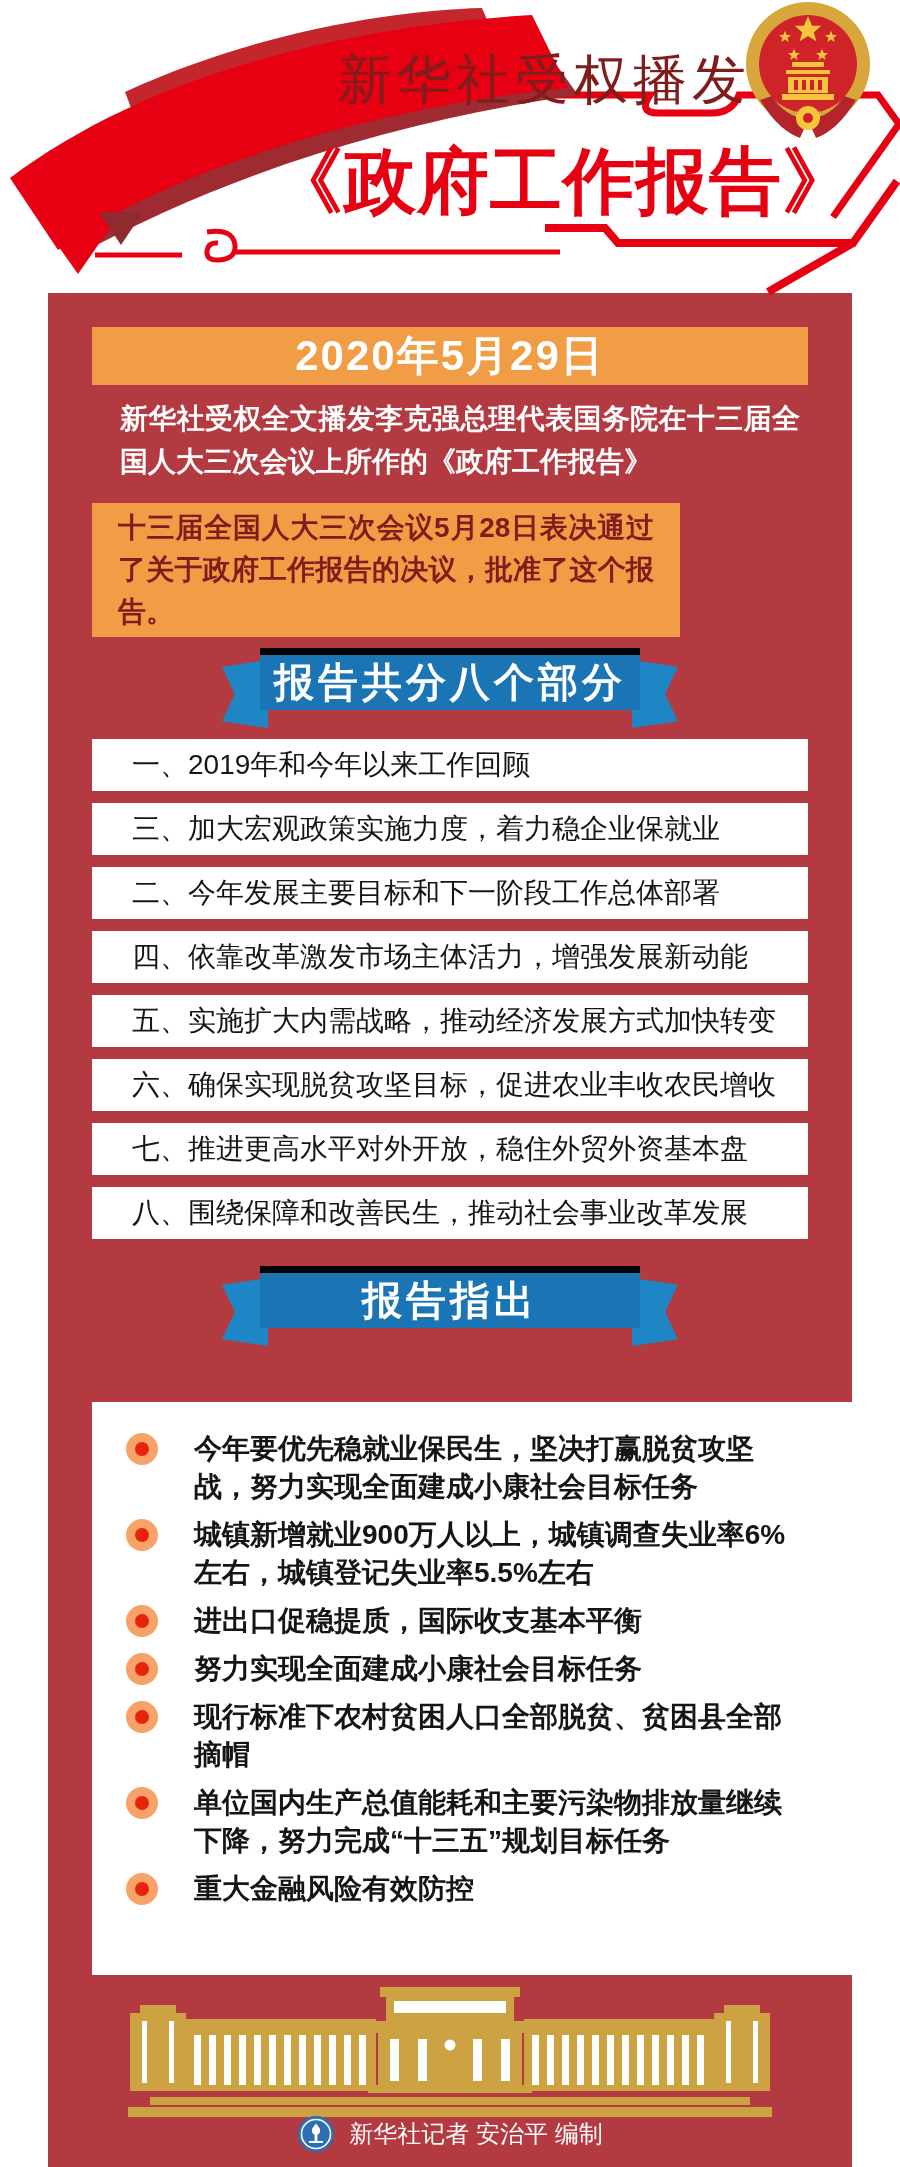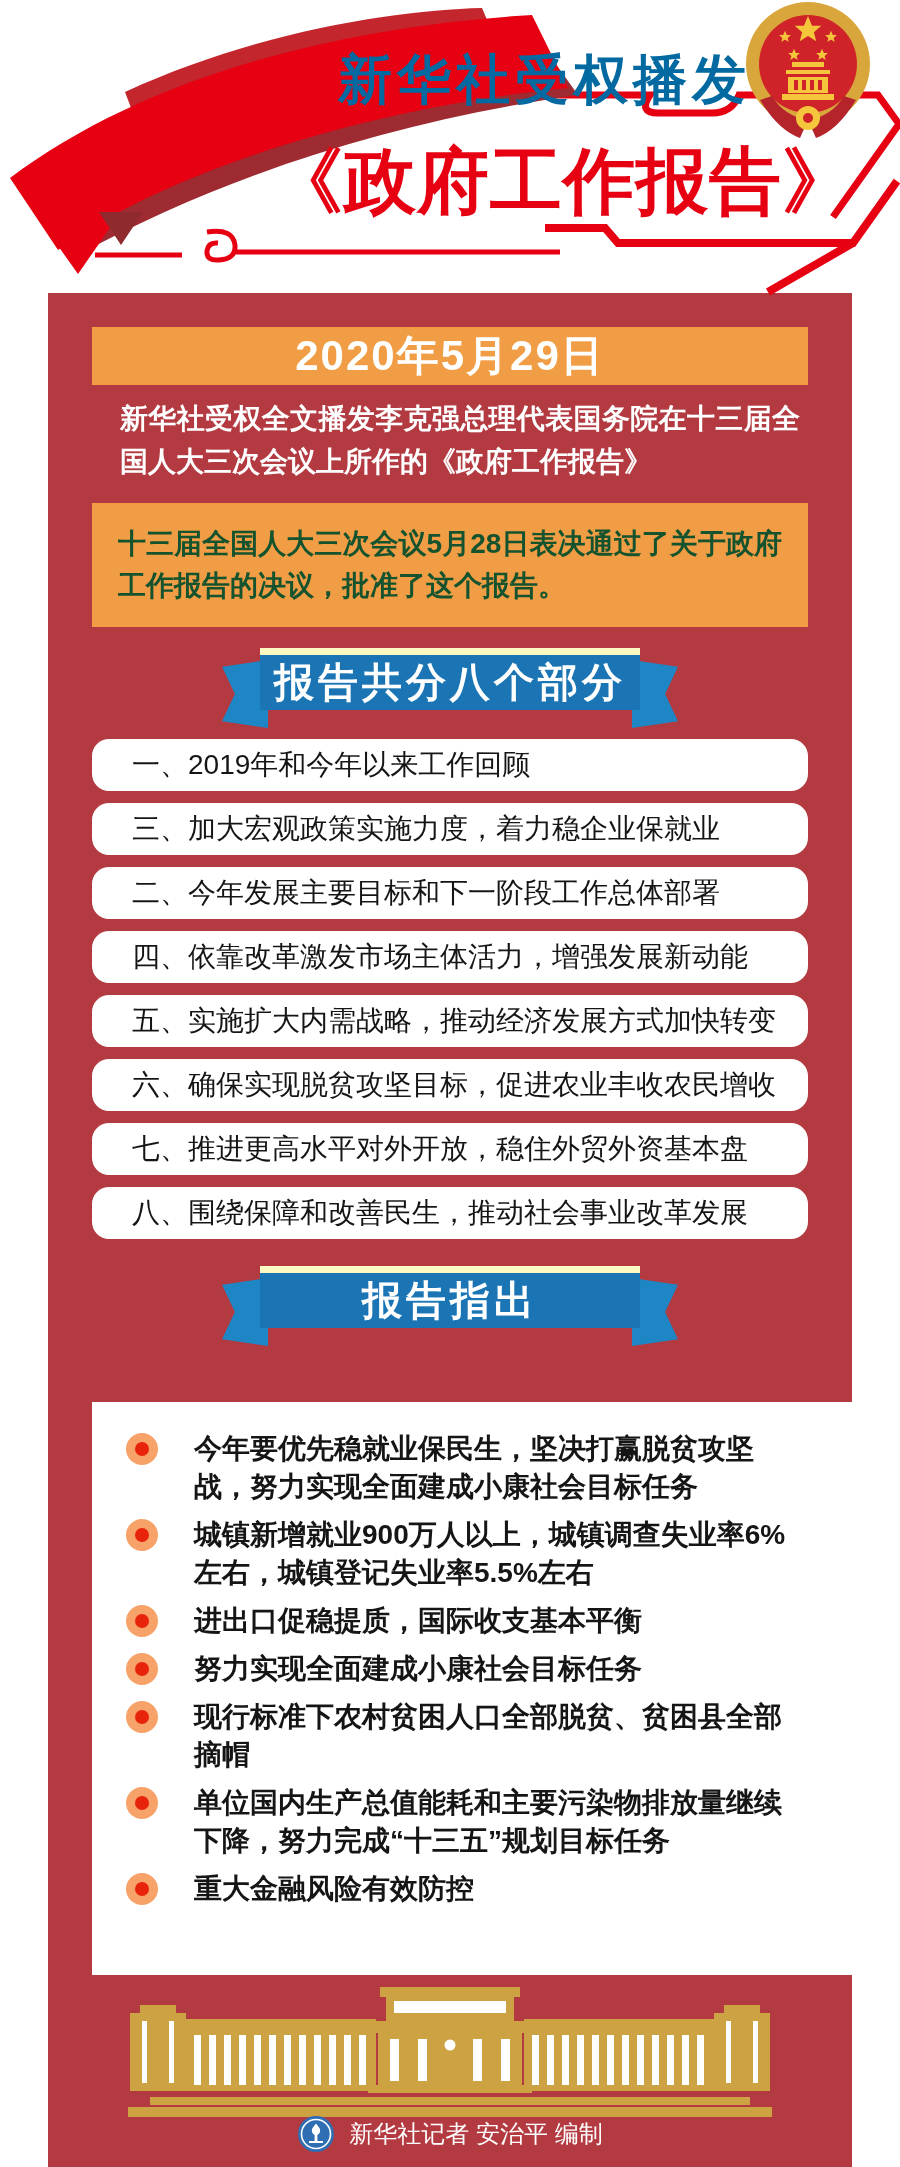--- a/index.html
+++ b/index.html
@@ -4,65 +4,65 @@
 <style>
   html,body{margin:0;padding:0;background:#ffffff;}
   .canvas{
     position:relative;width:900px;height:2167px;background:#ffffff;
     overflow:hidden;font-family:"Liberation Sans", sans-serif;
   }
   
   .header-art{position:absolute;left:0;top:0;width:900px;height:300px;z-index:3;pointer-events:none;}
   .kicker{
     position:absolute;left:338px;top:44px;z-index:4;
-    font-size:54px;font-weight:bold;color:#0369a1;letter-spacing:5px;white-space:nowrap;
+    font-size:54px;font-weight:normal;color:#7f1d1d;letter-spacing:5px;white-space:nowrap;
   }
   .main-title{
     position:absolute;left:225px;top:134px;width:676px;z-index:4;text-align:center;
     font-size:72px;font-weight:bold;color:#e60012;letter-spacing:1px;white-space:nowrap;
   }
   .emblem{position:absolute;left:744px;top:0;z-index:5;}
   
   .panel{position:absolute;left:48px;top:293px;width:804px;height:1874px;background:#b23a40;z-index:1;}
   .date-banner{
     position:absolute;left:44px;top:34px;width:716px;height:58px;background:#f09d45;
     display:flex;align-items:center;justify-content:center;
     font-size:42px;font-weight:bold;color:#ffffff;letter-spacing:2px;
   }
   .intro{
     position:absolute;left:72px;top:104px;width:680px;
     font-size:28px;font-weight:bold;color:#ffffff;line-height:1.55;text-align:justify;
   }
   .approval{
-    position:absolute;left:44px;top:210px;width:716px;box-sizing:border-box;
-    background:#f09d45;padding:20px 26px;
-    font-size:28px;font-weight:bold;color:#14532d;line-height:1.5;text-align:justify;
+    position:absolute;left:44px;top:210px;width:588px;box-sizing:border-box;
+    background:#f09d45;padding:4px 26px;
+    font-size:28px;font-weight:bold;color:#7f1d1d;line-height:1.5;text-align:justify;
   }
   
   .ribbon{position:absolute;left:50%;transform:translateX(-50%);width:380px;height:62px;z-index:2;}
   .ribbon .tail{position:absolute;top:12px;width:46px;height:68px;background:#1e86c4;z-index:1;}
   .ribbon .tail.left{left:-38px;clip-path:polygon(100% 0,0 10%,28% 50%,0 90%,100% 100%);}
   .ribbon .tail.right{right:-38px;clip-path:polygon(0 0,100% 10%,72% 50%,100% 90%,0 100%);}
   .ribbon .fold{position:absolute;width:0;height:0;z-index:0;}
   .ribbon .fold.left{left:-14px;bottom:-12px;border-top:14px solid #0f4a74;border-left:14px solid transparent;}
   .ribbon .fold.right{right:-14px;bottom:-12px;border-top:14px solid #0f4a74;border-right:14px solid transparent;}
   .ribbon .band{
     position:absolute;left:0;top:0;width:100%;height:100%;box-sizing:border-box;
-    background:#1b75b5;border-top:7px solid #fef9c3;z-index:2;
+    background:#1b75b5;border-top:7px solid #000000;z-index:2;
     display:flex;align-items:center;justify-content:center;
     font-size:40px;font-weight:bold;color:#ffffff;letter-spacing:4px;white-space:nowrap;
   }
   .ribbon1{top:355px;}
   .ribbon2{top:973px;}
   
   .items{position:absolute;left:44px;top:446px;width:716px;display:flex;flex-direction:column;gap:12px;}
   .item{
     height:52px;background:#ffffff;box-sizing:border-box;
     display:flex;align-items:center;padding-left:40px;
-    font-size:28px;color:#151515;white-space:nowrap;overflow:hidden;border-radius:17px;
+    font-size:28px;color:#151515;white-space:nowrap;overflow:hidden;
   }
   
   .bullets-panel{
     position:absolute;left:44px;top:1109px;width:865px;height:573px;background:#ffffff;
     box-sizing:border-box;padding:28px 16px 0 34px;font-weight:bold;
   }
   .bullet{display:flex;margin-bottom:10px;}
   .bullet .dot{
     flex:0 0 32px;width:32px;height:32px;border-radius:50%;background:#f7a269;
     position:relative;margin-top:3px;margin-right:36px;

